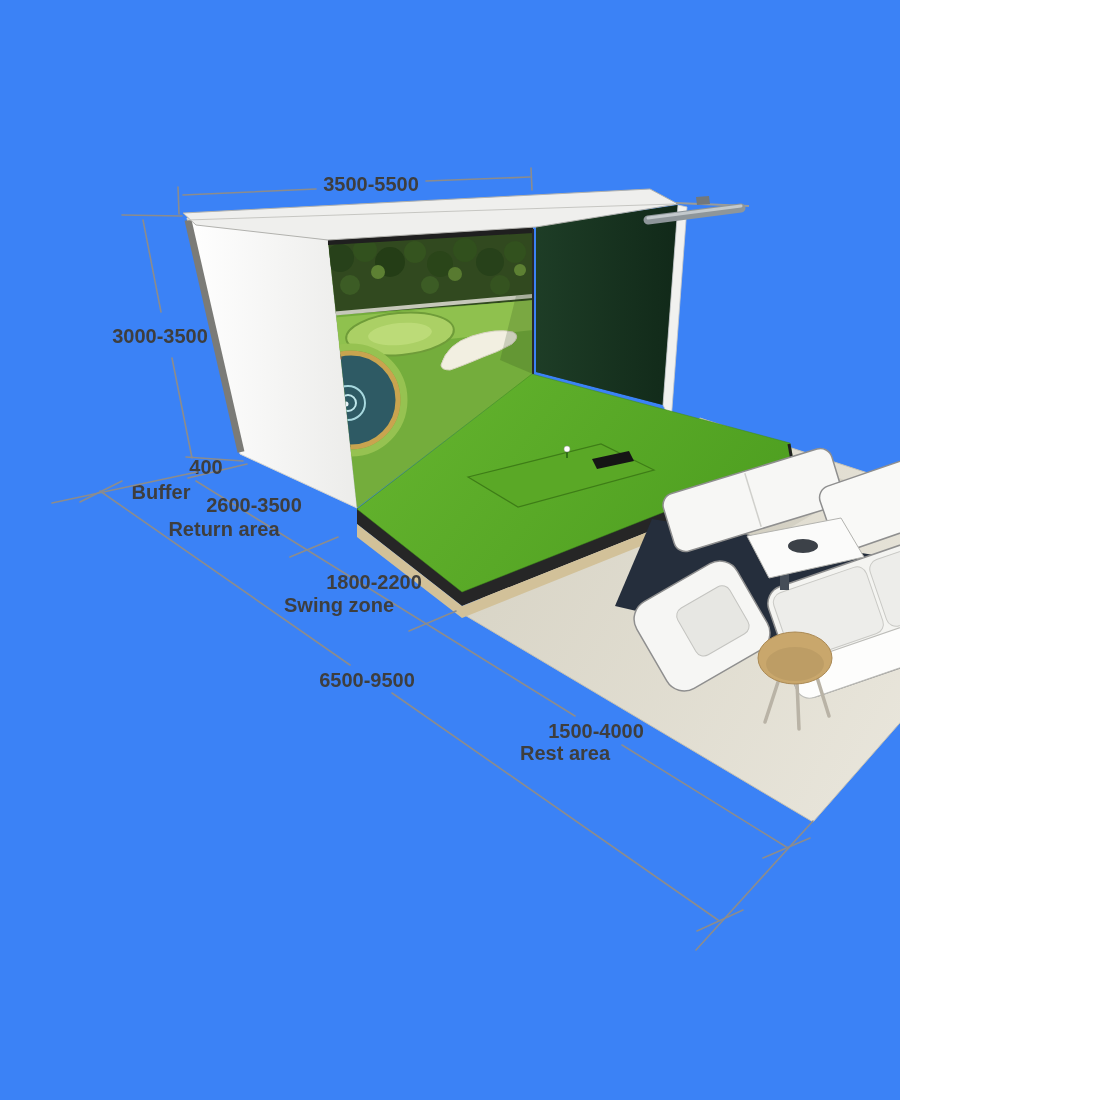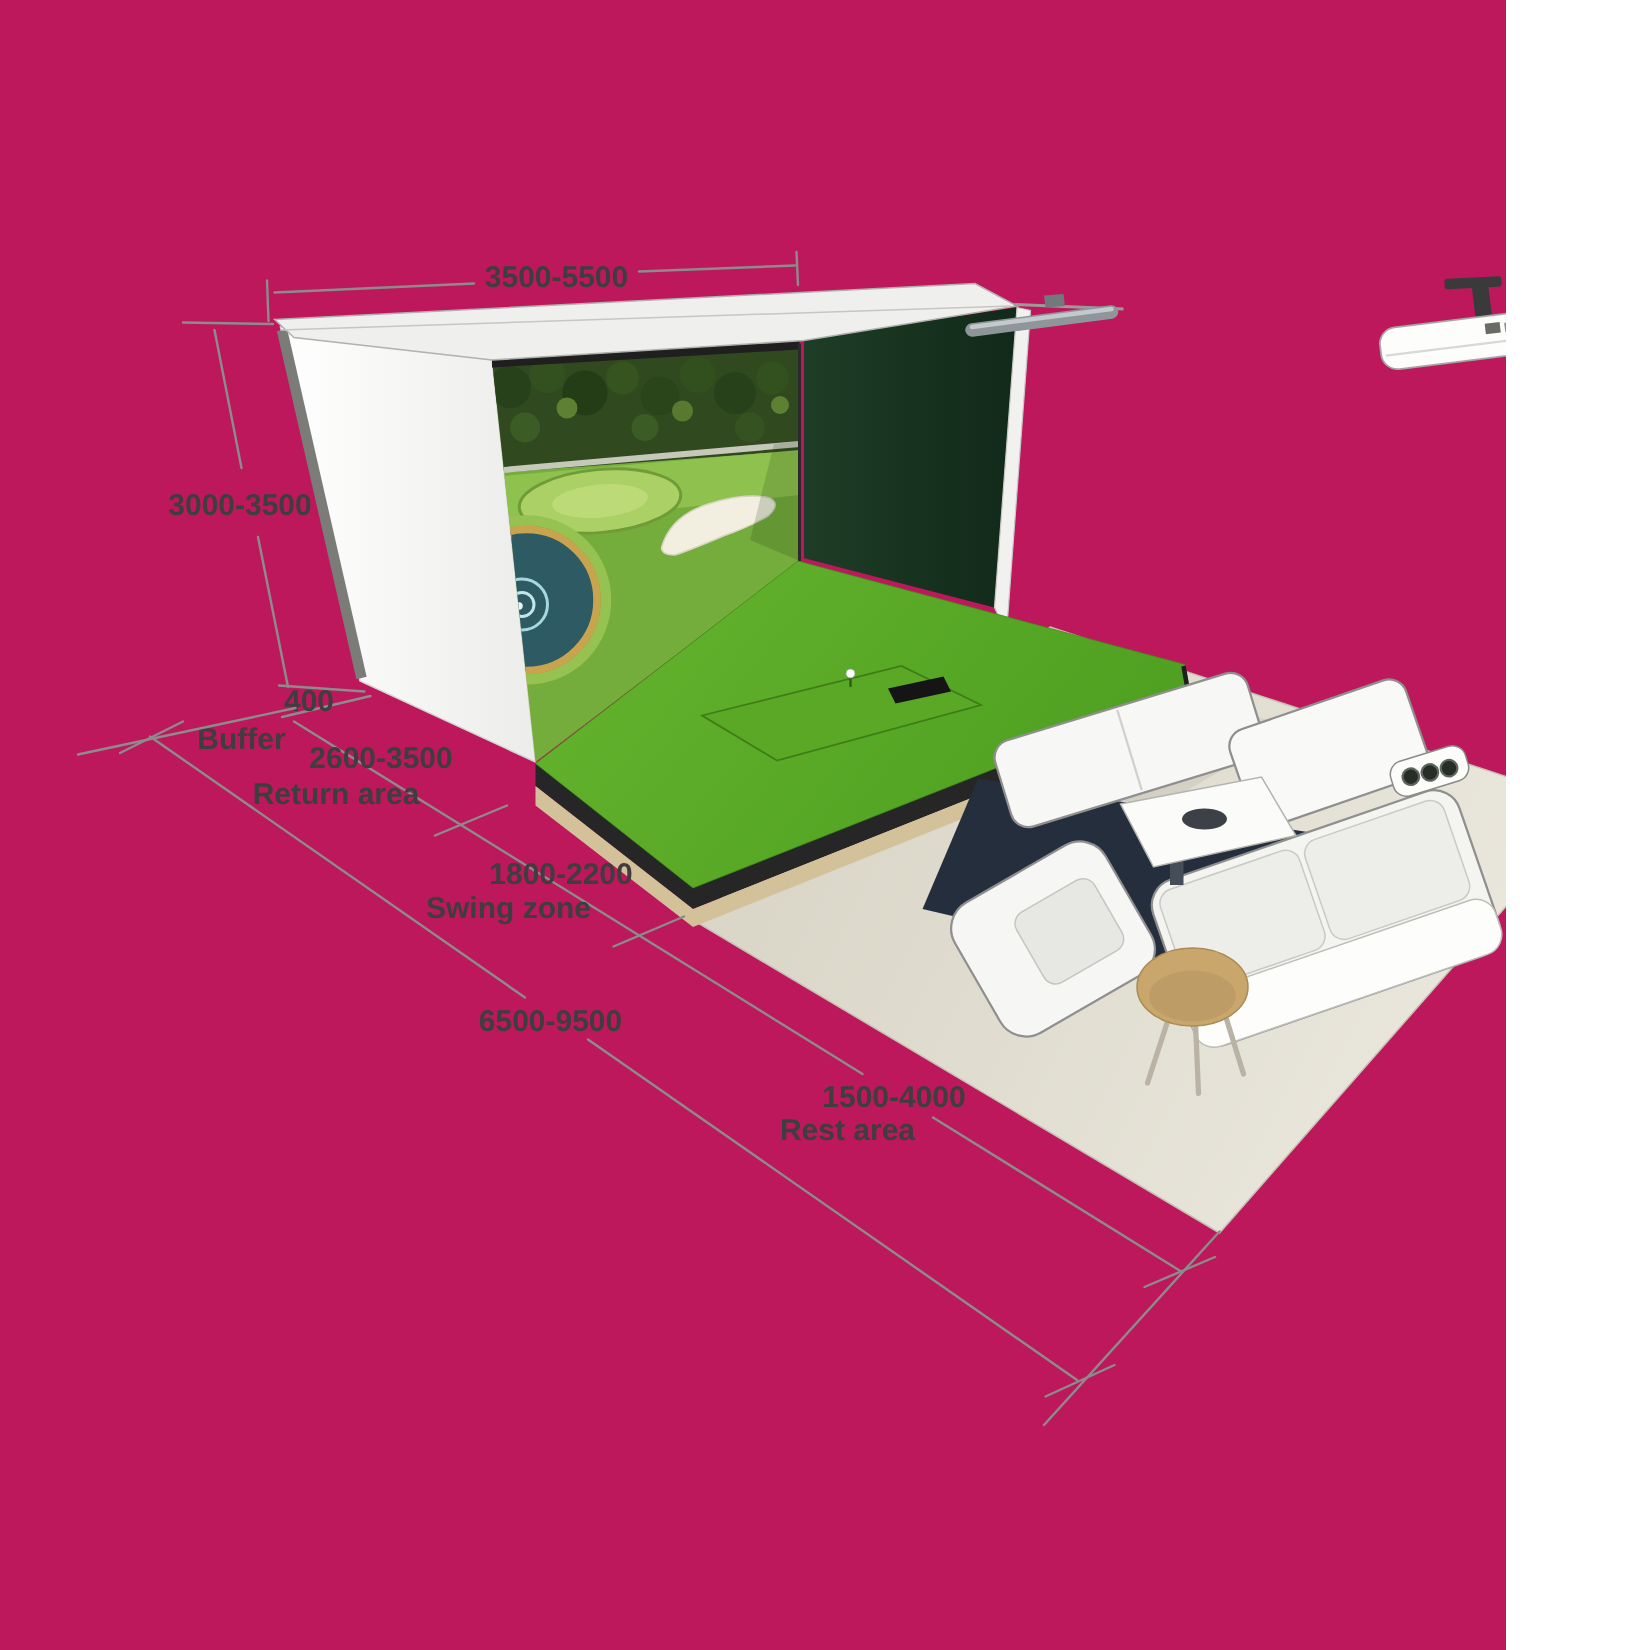--- a/index.html
+++ b/index.html
@@ -1,16 +1,16 @@
 <!DOCTYPE html>
 <html><head>
 <meta charset="utf-8">
 <style>
   html,body{margin:0;padding:0;background:#ffffff;}
-  .stage{position:relative;width:1004px;height:1100px;background:#be185d;overflow:hidden;
+  .stage{position:relative;width:900px;height:1100px;background:#3b82f6;overflow:hidden;
          font-family:"Liberation Sans", sans-serif;}
   svg{display:block;}
   .dim-line{stroke:#8c8c8c;stroke-width:1.6;fill:none;stroke-linecap:round;}
   .dim-text{fill:#3e3e3e;font-family:"Liberation Sans",sans-serif;font-size:20px;font-weight:600;
             text-anchor:middle;}
   .outline{stroke:#8f8f8f;stroke-width:1.5;stroke-linejoin:round;}
 </style>
 </head>
 <body>
 

